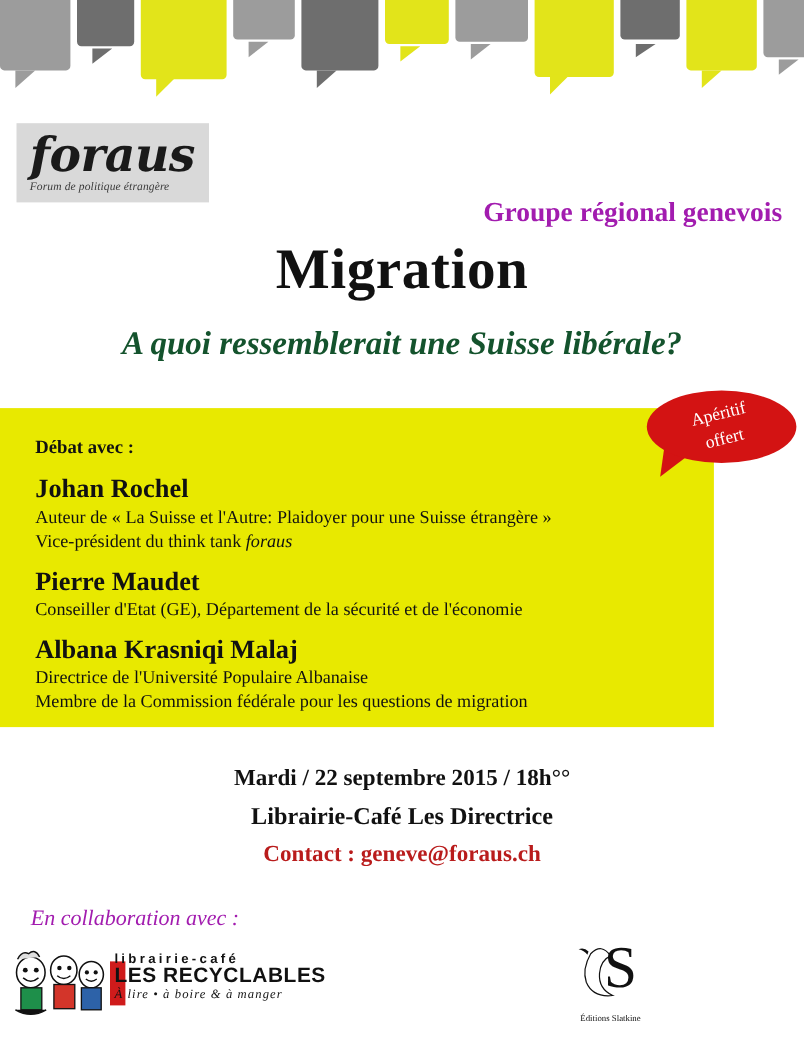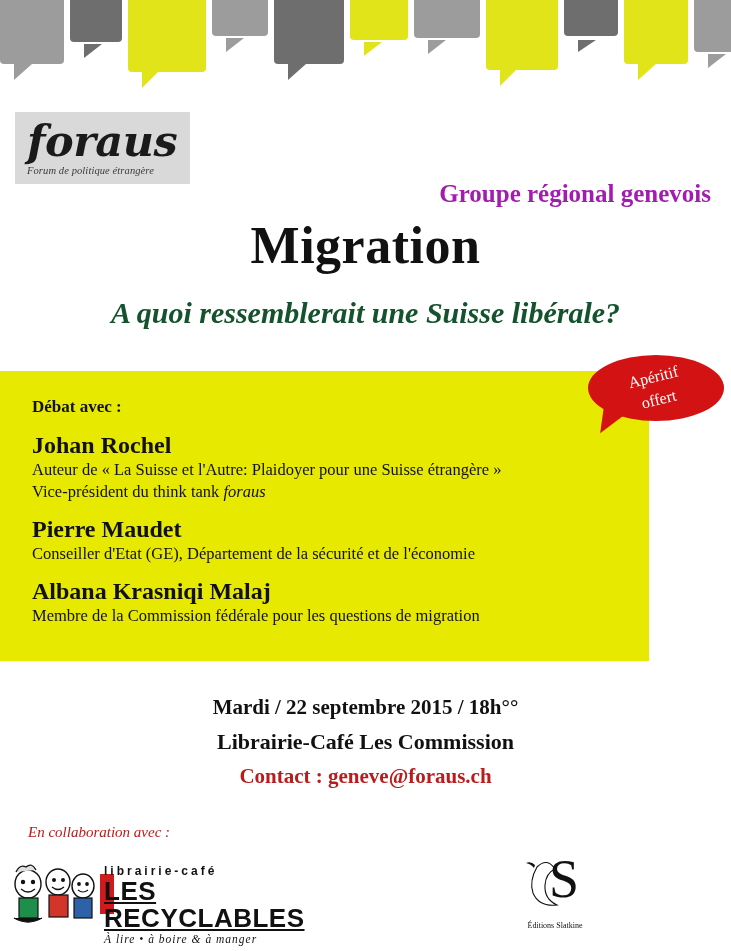--- a/index.html
+++ b/index.html
@@ -219,23 +219,23 @@
     font-weight: 700;
     color: #b91c1c;
   }
 
   
   .collab-label {
     position: absolute;
     left: 28px;
     top: 824px;
     font-family: "Liberation Serif", serif;
-    font-size: 15px;
-    font-style: italic;
-    color: #b91c1c;
+    font-size: 20px;
+    font-style: italic;
+    color: #a21caf;
   }
 
   
   .recy {
     position: absolute;
     left: 8px;
     top: 860px;
     width: 290px;
     height: 68px;
   }
@@ -260,26 +260,25 @@
   }
   .recy-t1 {
     font-family: "Liberation Sans", sans-serif;
     font-size: 12px;
     font-weight: 700;
     letter-spacing: 3px;
     color: #111;
   }
   .recy-t2 {
     font-family: "Liberation Sans", sans-serif;
-    font-size: 26px;
+    font-size: 19px;
     font-weight: 700;
     letter-spacing: 0.5px;
     color: #111;
     line-height: 1.05;
-    text-decoration: underline;
   }
   .recy-t3 {
     font-family: "Liberation Serif", serif;
     font-size: 11.5px;
     font-style: italic;
     color: #111;
     letter-spacing: 1px;
   }
 
   
@@ -363,37 +362,38 @@
       <div class="speaker-line">Vice-président du think tank <span class="ital">foraus</span></div>
     </div>
 
     <div class="speaker">
       <div class="speaker-name">Pierre Maudet</div>
       <div class="speaker-line">Conseiller d'Etat (GE), Département de la sécurité et de l'économie</div>
     </div>
 
     <div class="speaker">
       <div class="speaker-name">Albana Krasniqi Malaj</div>
+      <div class="speaker-line">Directrice de l'Université Populaire Albanaise</div>
       <div class="speaker-line">Membre de la Commission fédérale pour les questions de migration</div>
     </div>
   </div>
 </div>
 
 <div class="badge">
   <div class="badge-tail"></div>
   <div class="badge-ell"></div>
   <div class="badge-text">
     <span>Apéritif</span>
     <span>offert</span>
   </div>
 </div>
 
 <div class="details">
   <div class="d-line1">Mardi / 22 septembre 2015 / 18h°°</div>
-  <div class="d-line2">Librairie-Café Les Commission</div>
+  <div class="d-line2">Librairie-Café Les Directrice</div>
   <div class="d-line4">Contact : geneve@foraus.ch</div>
 </div>
 
 <div class="collab-label">En collaboration avec :</div>
 
 <div class="recy">
   <svg class="recy-fig" viewBox="0 0 92 64">
     <ellipse cx="20" cy="22" rx="13" ry="14" fill="#ffffff" stroke="#111" stroke-width="1.4"></ellipse>
     <circle cx="15" cy="20" r="2.2" fill="#111"></circle>
     <circle cx="25" cy="20" r="2.2" fill="#111"></circle>

